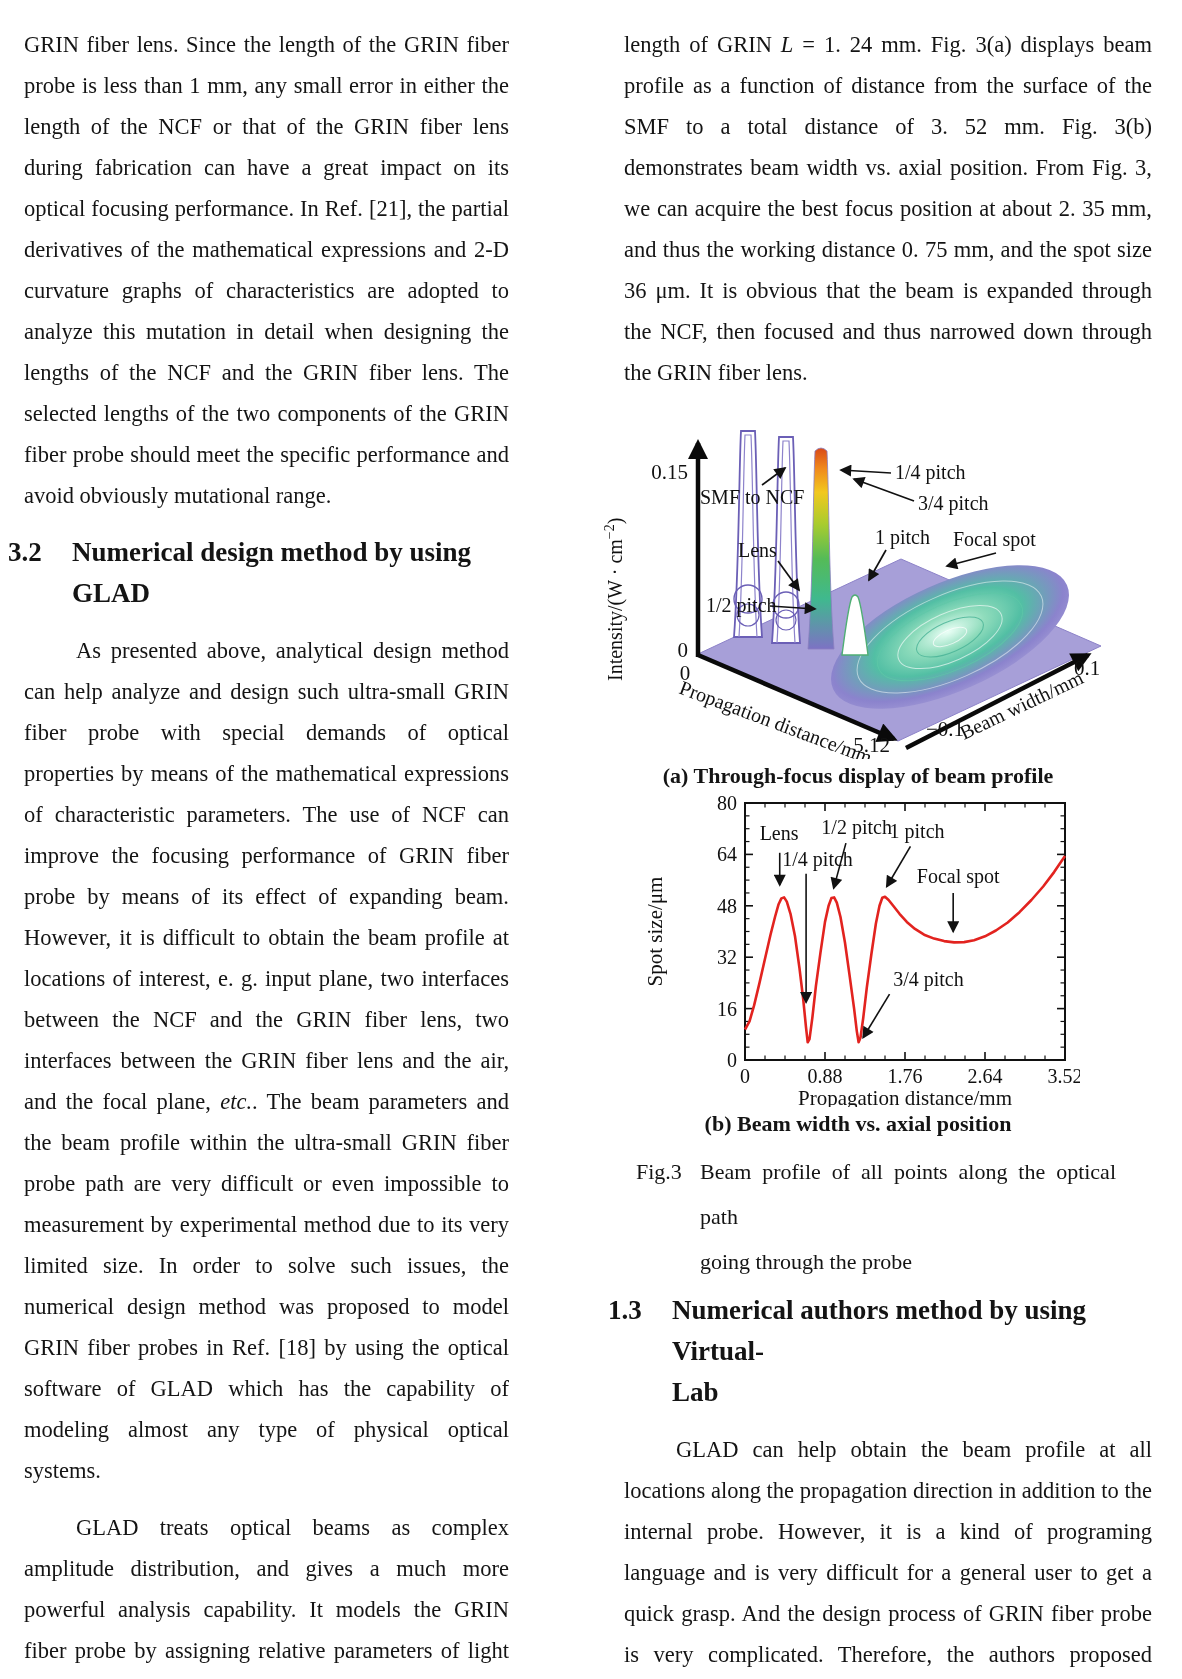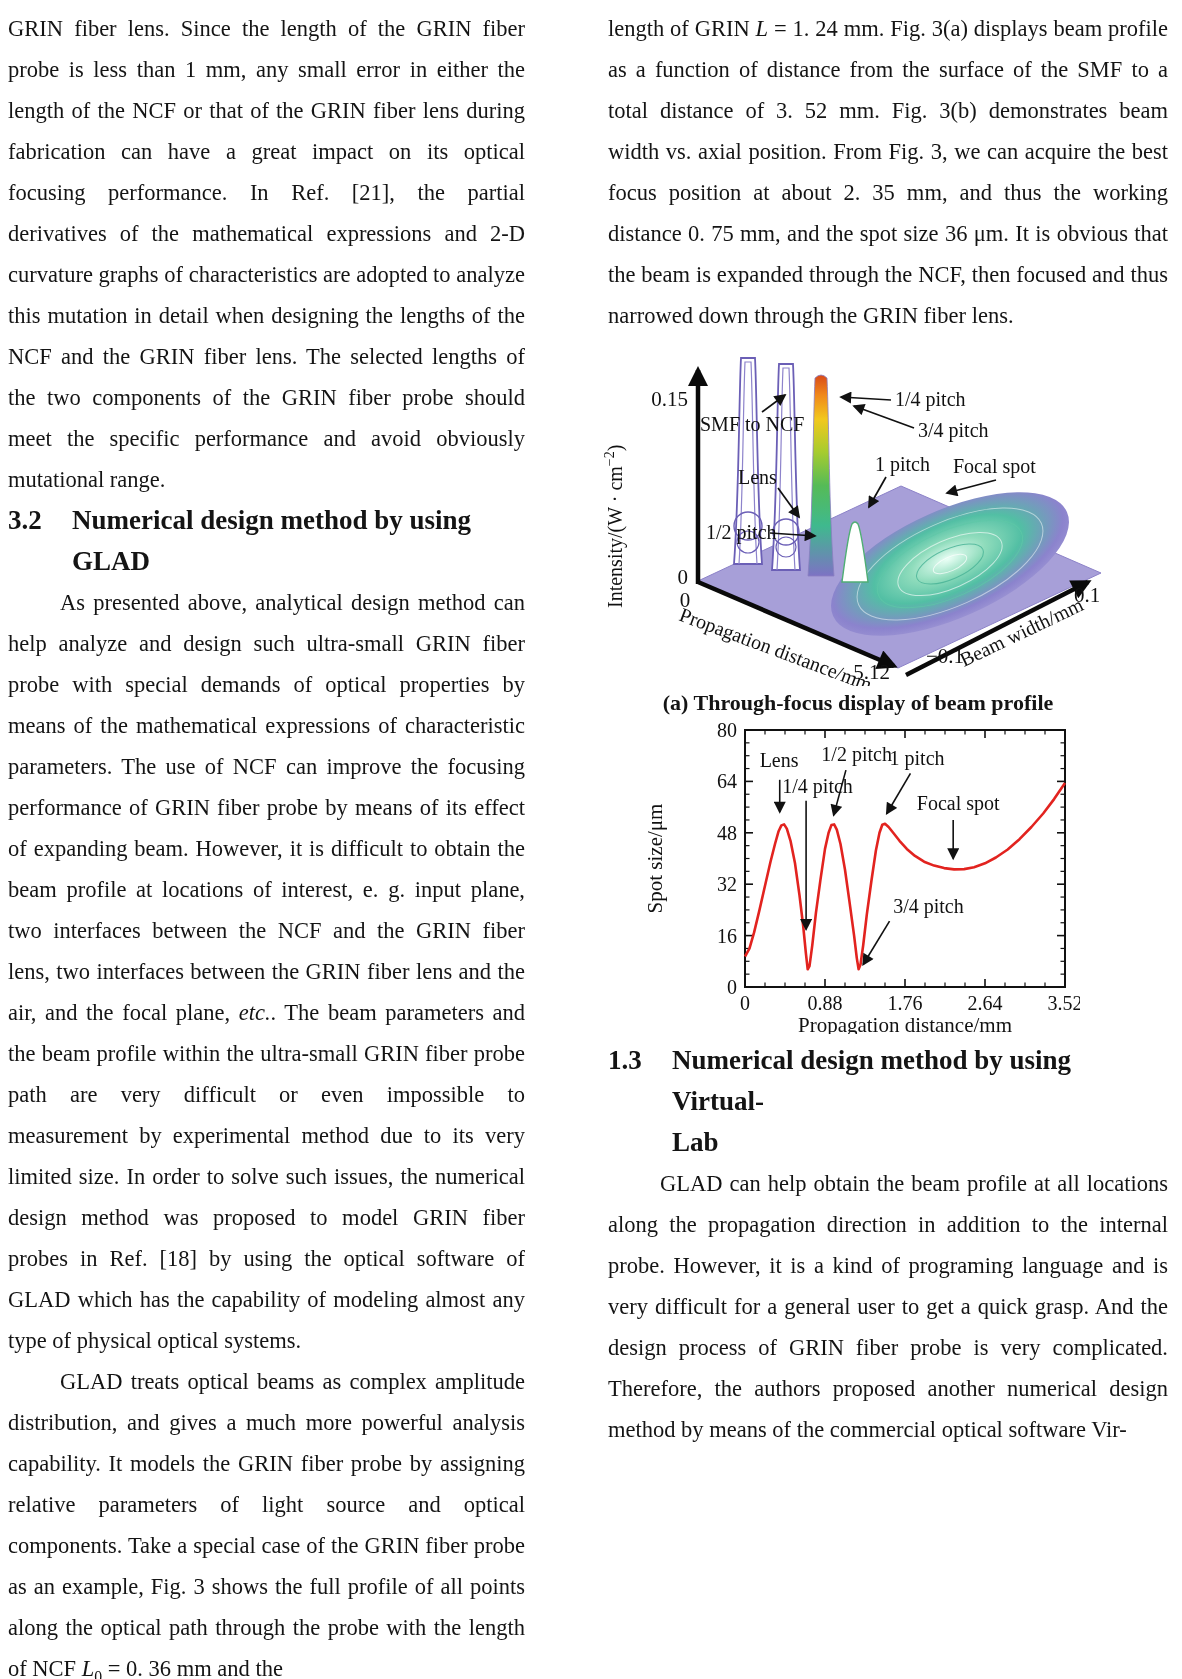--- a/index.html
+++ b/index.html
@@ -5,21 +5,21 @@
   html,body{margin:0;padding:0;}
   body{
     width:1182px;height:1679px;background:#ffffff;color:#141414;
     font-family:"Liberation Serif","DejaVu Serif",serif;
     overflow:hidden;
   }
   .page{display:flex;padding:8px 14px 0 8px;}
   .col-left{width:517px;margin-right:83px;flex:none;}
   .col-right{width:560px;flex:none;}
   .body-text{
-    font-size:22.5px;line-height:41px;text-align:justify;margin:0;
+    font-size:22.5px;line-height:41px;text-align:justify;margin:16px;
   }
   .indent{text-indent:52px;}
   .section-heading{
     font-size:27px;line-height:41px;font-weight:bold;margin:0;display:flex;
   }
   .sec-num{width:64px;flex:none;}
   .sec-title{flex:1;}
   figure.fig3{margin:0 0 6px -20px;width:540px;}
   .fig3 svg{display:block;}
   svg text{font-family:"Liberation Serif","DejaVu Serif",serif;fill:#111;}
@@ -245,22 +245,27 @@
           <text x="181.36363636363637" y="38.51875000000001" font-size="20" text-anchor="start">1/2 pitch</text>
           <line x1="205.90909090909093" y1="48.15625" x2="193.72727272727275" y2="93.13125000000002" stroke="#111" stroke-width="1.6" marker-end="url(#annArr)"></line>
           <text x="249.54545454545456" y="43.33749999999998" font-size="20" text-anchor="start">1 pitch</text>
           <line x1="270.4545454545455" y1="51.36874999999998" x2="246.8181818181818" y2="91.52499999999998" stroke="#111" stroke-width="1.6" marker-end="url(#annArr)"></line>
           <text x="276.8181818181818" y="88.3125" font-size="20" text-anchor="start">Focal spot</text>
           <line x1="313.1818181818182" y1="97.94999999999999" x2="313.1818181818182" y2="136.5" stroke="#111" stroke-width="1.6" marker-end="url(#annArr)"></line>
           <text x="253.18181818181816" y="191.1125" font-size="20" text-anchor="start">3/4 pitch</text>
           <line x1="249.54545454545456" y1="199.14375" x2="223.1818181818182" y2="242.5125" stroke="#111" stroke-width="1.6" marker-end="url(#annArr)"></line>
         </svg>
 
-
+      <div class="subcaption">(b) Beam width vs. axial position</div>
+
+      <div class="fig-caption">
+        <span class="fig-label">Fig.3</span>
+        <span class="fig-text"><span>Beam profile of all points along the optical path</span><br><span>going through the probe</span></span>
+      </div>
     </figure>
 
     <h3 class="section-heading">
       <span class="sec-num">1.3</span>
-      <span class="sec-title"><span>Numerical design method by using Virtual-</span><br><span>Lab</span></span>
+      <span class="sec-title"><span>Numerical authors method by using Virtual-</span><br><span>Lab</span></span>
     </h3>
     <p class="body-text indent">GLAD can help obtain the beam profile at all locations along the propagation direction in addition to the internal probe. However, it is a kind of programing language and is very difficult for a general user to get a quick grasp. And the design process of GRIN fiber probe is very complicated. Therefore, the authors proposed another numerical design method by means of the commercial optical software Vir-</p>
   </div>
 </div>
 
 </body></html>

